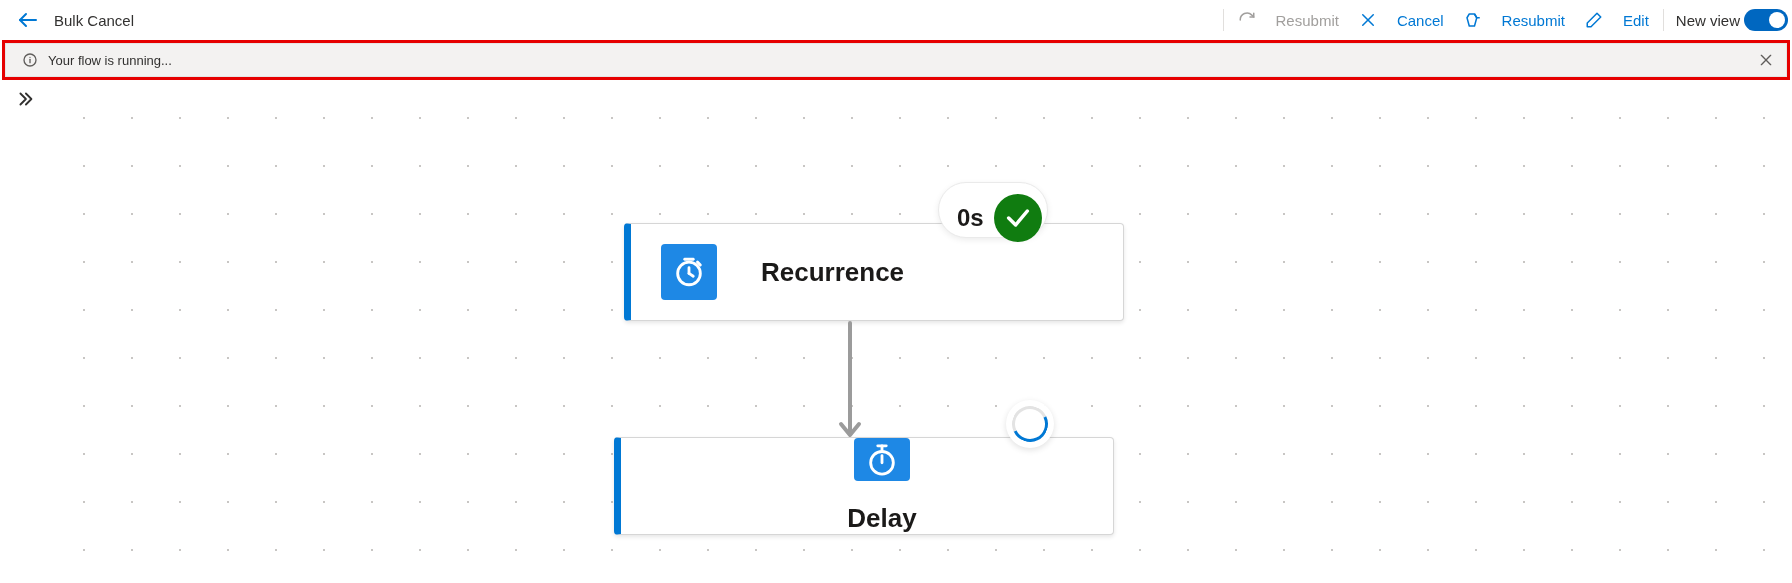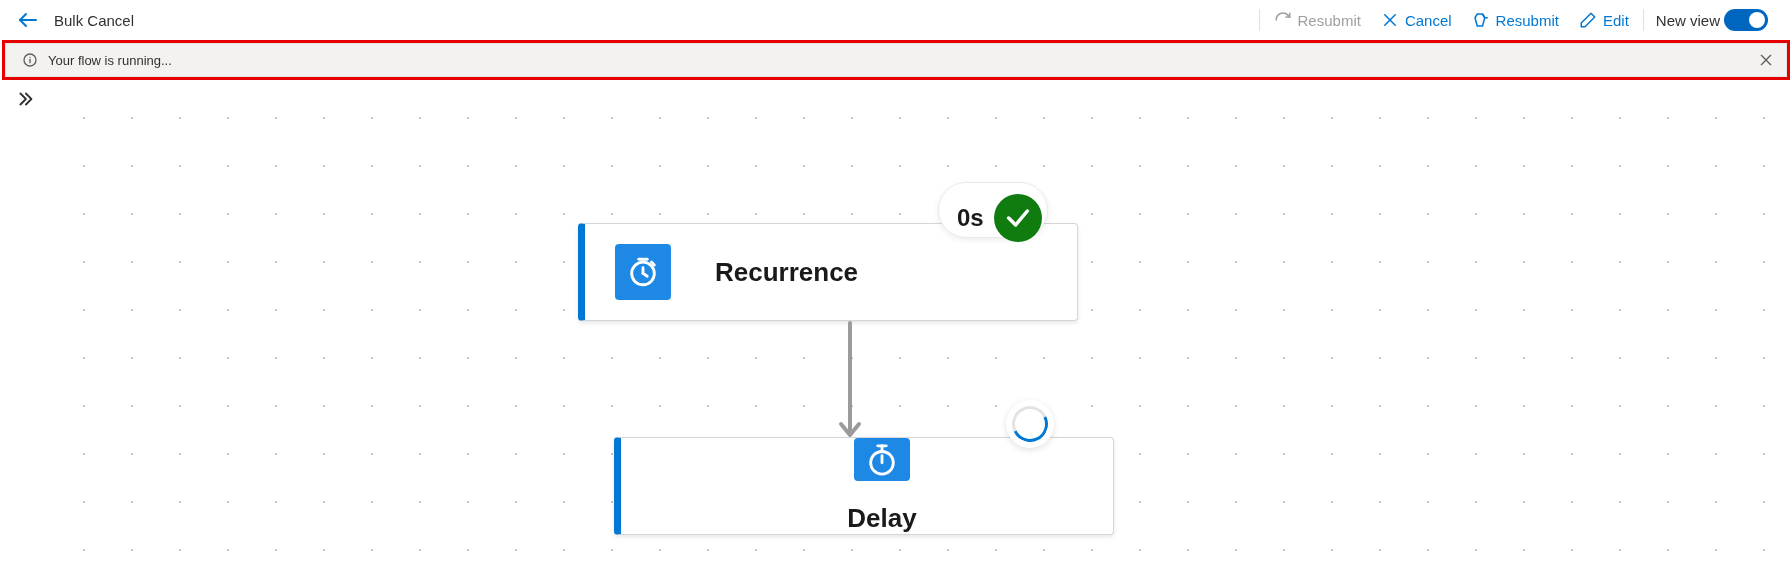--- a/index.html
+++ b/index.html
@@ -3,39 +3,39 @@
 <meta charset="utf-8">
 <style>
   * { box-sizing: border-box; margin: 0; padding: 0; }
   html, body { width: 1792px; height: 583px; font-family: "Segoe UI", Arial, sans-serif; background: #fff; overflow: hidden; }
 
   
   .topbar {
     height: 40px;
     display: flex;
     align-items: center;
-    padding: 0 24px 0 16px;
+    padding: 0 4px 0 16px;
     background: #fff;
   }
   .topbar .back {
     width: 24px; height: 24px;
     display: flex; align-items: center; justify-content: center;
     cursor: pointer;
     color: #0078d4;
     margin-right: 14px;
   }
   .topbar .title {
     font-size: 15px;
     color: #323130;
   }
   .topbar .spacer { flex: 1; }
   .topbar .cmd {
     display: inline-flex;
     align-items: center;
-    gap: 6px;
+    gap: 20px;
     padding: 4px 10px;
     font-size: 15px;
     cursor: pointer;
     color: #0078d4;
     border-radius: 2px;
   }
   .topbar .sep {
     width: 1px;
     height: 22px;
     background: #e1dfdd;
@@ -198,21 +198,21 @@
     transform:rotate(20deg);
   }
 
   .connector {
     position:absolute;
     z-index:1;
     color:#9b9b9b;
   }
 
   
-  #node1 { left:578px; top:143px;gap:44px; }
+  #node1 { left:624px; top:143px;gap:44px; }
   #node2 { left:614px; top:357px;flex-direction:column; }
   #badge1 { left:938px; top:102px; }
   #spinner2 { left:1006px; top:320px; }
   #conn1 { left:838px; top:241px; }
 </style>
 </head>
 <body>
 
 <div class="topbar">
   <div class="back">

